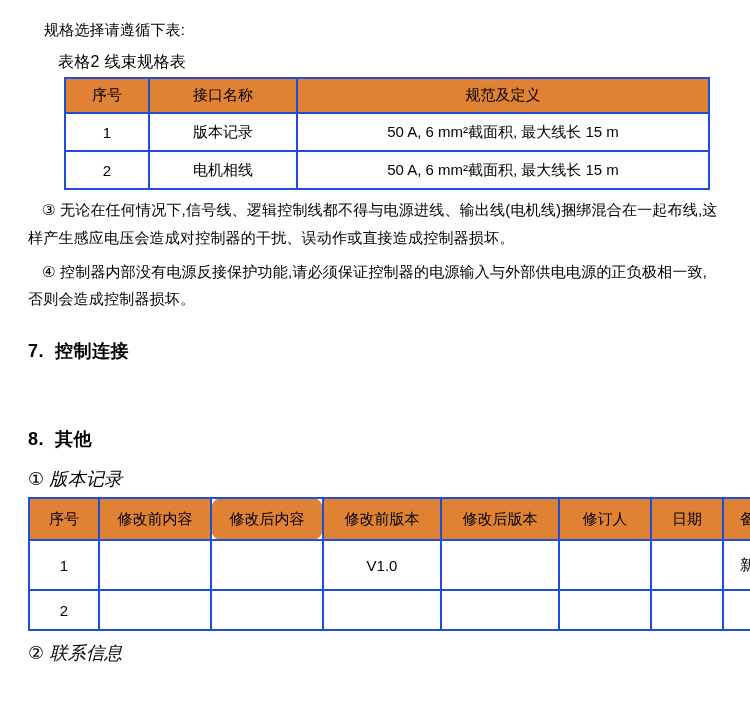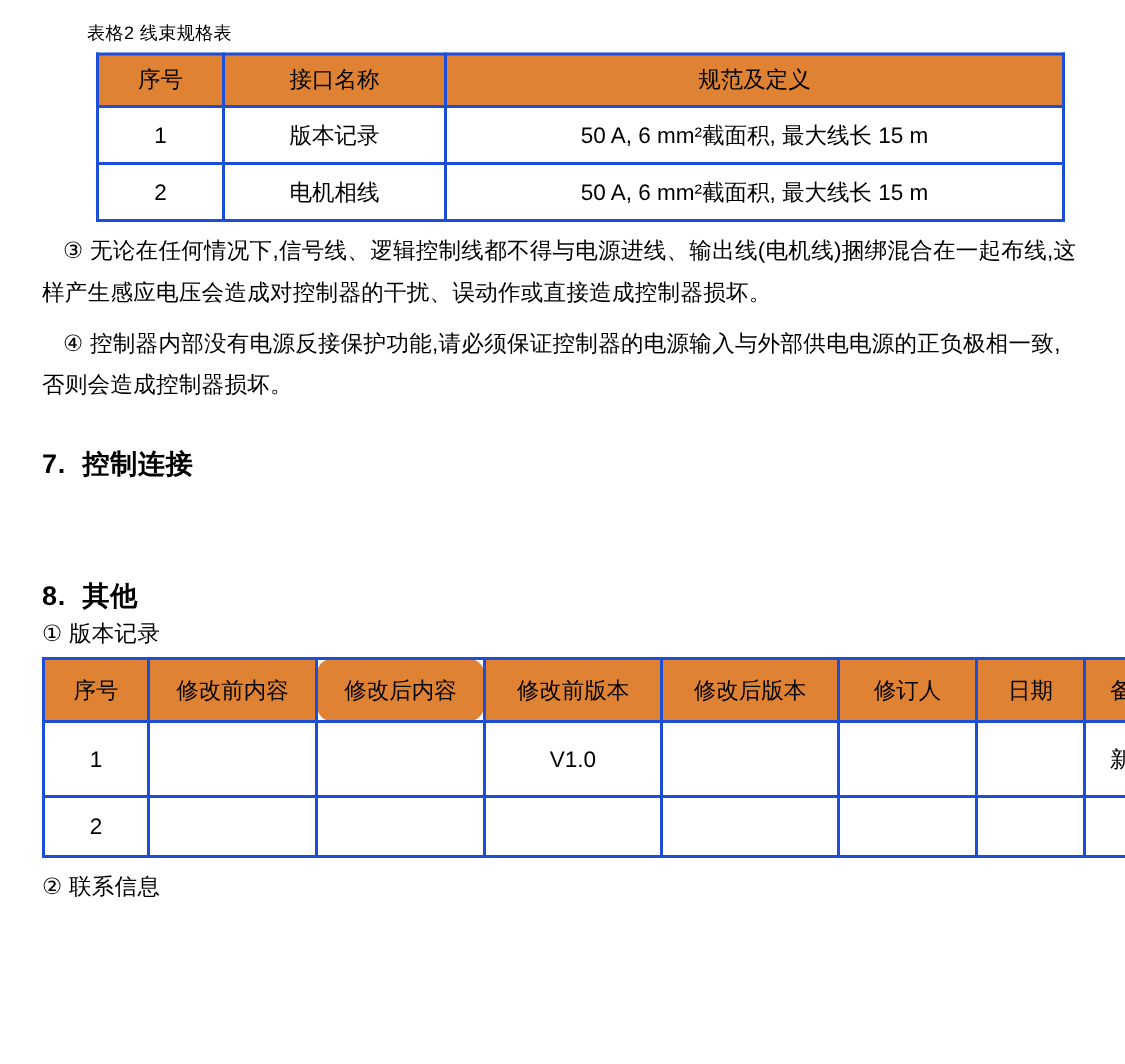--- a/index.html
+++ b/index.html
@@ -24,21 +24,21 @@
   }
 
   .intro-line {
     font-size: 15px;
     line-height: 1.6;
     margin: 4px 0 10px 16px;
     letter-spacing: 0.2px;
   }
 
   .table-caption {
-    font-size: 12px;
+    font-size: 16px;
     margin: 0 0 4px 30px;
     letter-spacing: 0.3px;
   }
 
   table.doc-table {
     border-collapse: collapse;
     table-layout: fixed;
   }
   table.doc-table td, table.doc-table th {
     border: 2px solid #1d4ed8;
@@ -80,23 +80,24 @@
   }
 
   
   h2.section {
     font-size: 18px;
     font-weight: bold;
     margin: 26px 0 0 0;
     letter-spacing: 0.5px;
   }
   .sub-label {
-    font-size: 15px;
-    margin: 4px 0 6px 0;
+    font-size: 18px;
+    margin: 16px 0 6px 0;
     letter-spacing: 0.2px;
+    font-style: italic;
   }
   .sub-label.tight {
     margin-top: 10px;
   }
 
   
   table.version-table {
     width: 694px;
   }
   table.version-table thead td { height: 26px; }
@@ -113,20 +114,21 @@
 
   .gap-block {
     height: 38px;
   }
 </style>
 </head>
 <body>
 
 <div class="page">
 
+  <div class="intro-line">规格选择请遵循下表:</div>
 
   <div class="table-caption">表格2    线束规格表</div>
 
   <div class="spec-wrap">
     <table class="doc-table spec-table">
       <thead>
         <tr>
           <td class="c1">序号</td>
           <td class="c2">接口名称</td>
           <td class="c3">规范及定义</td>

